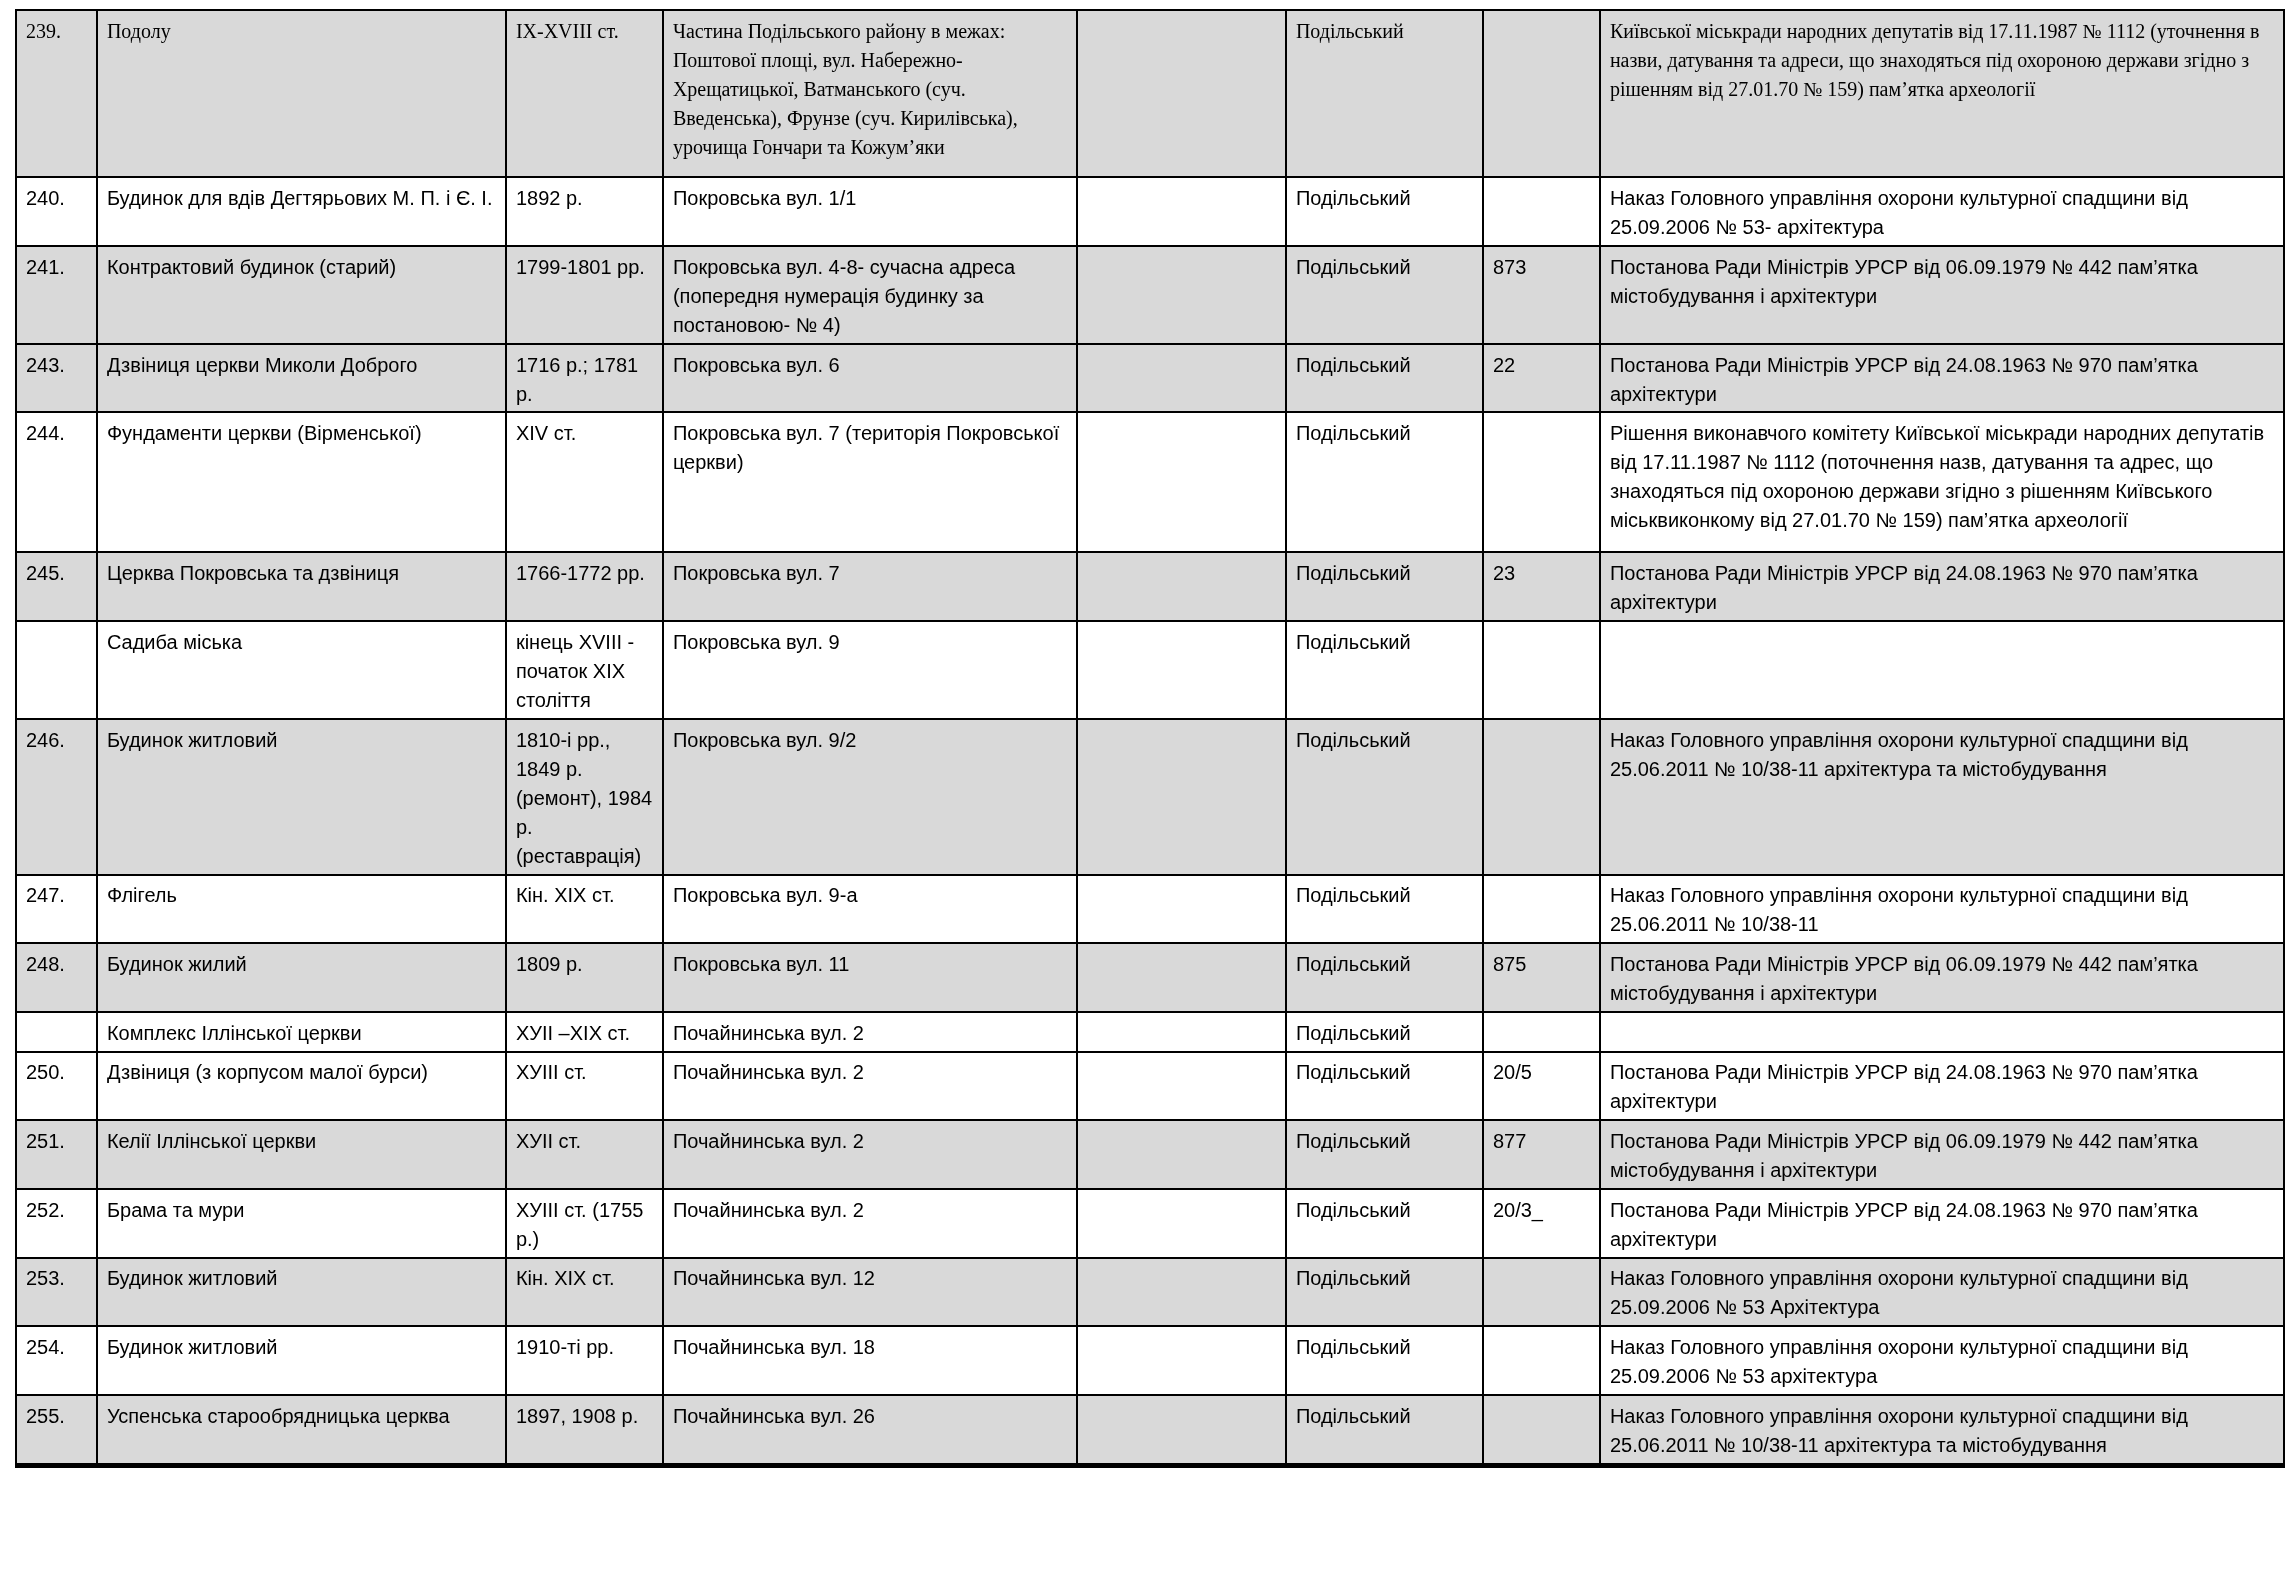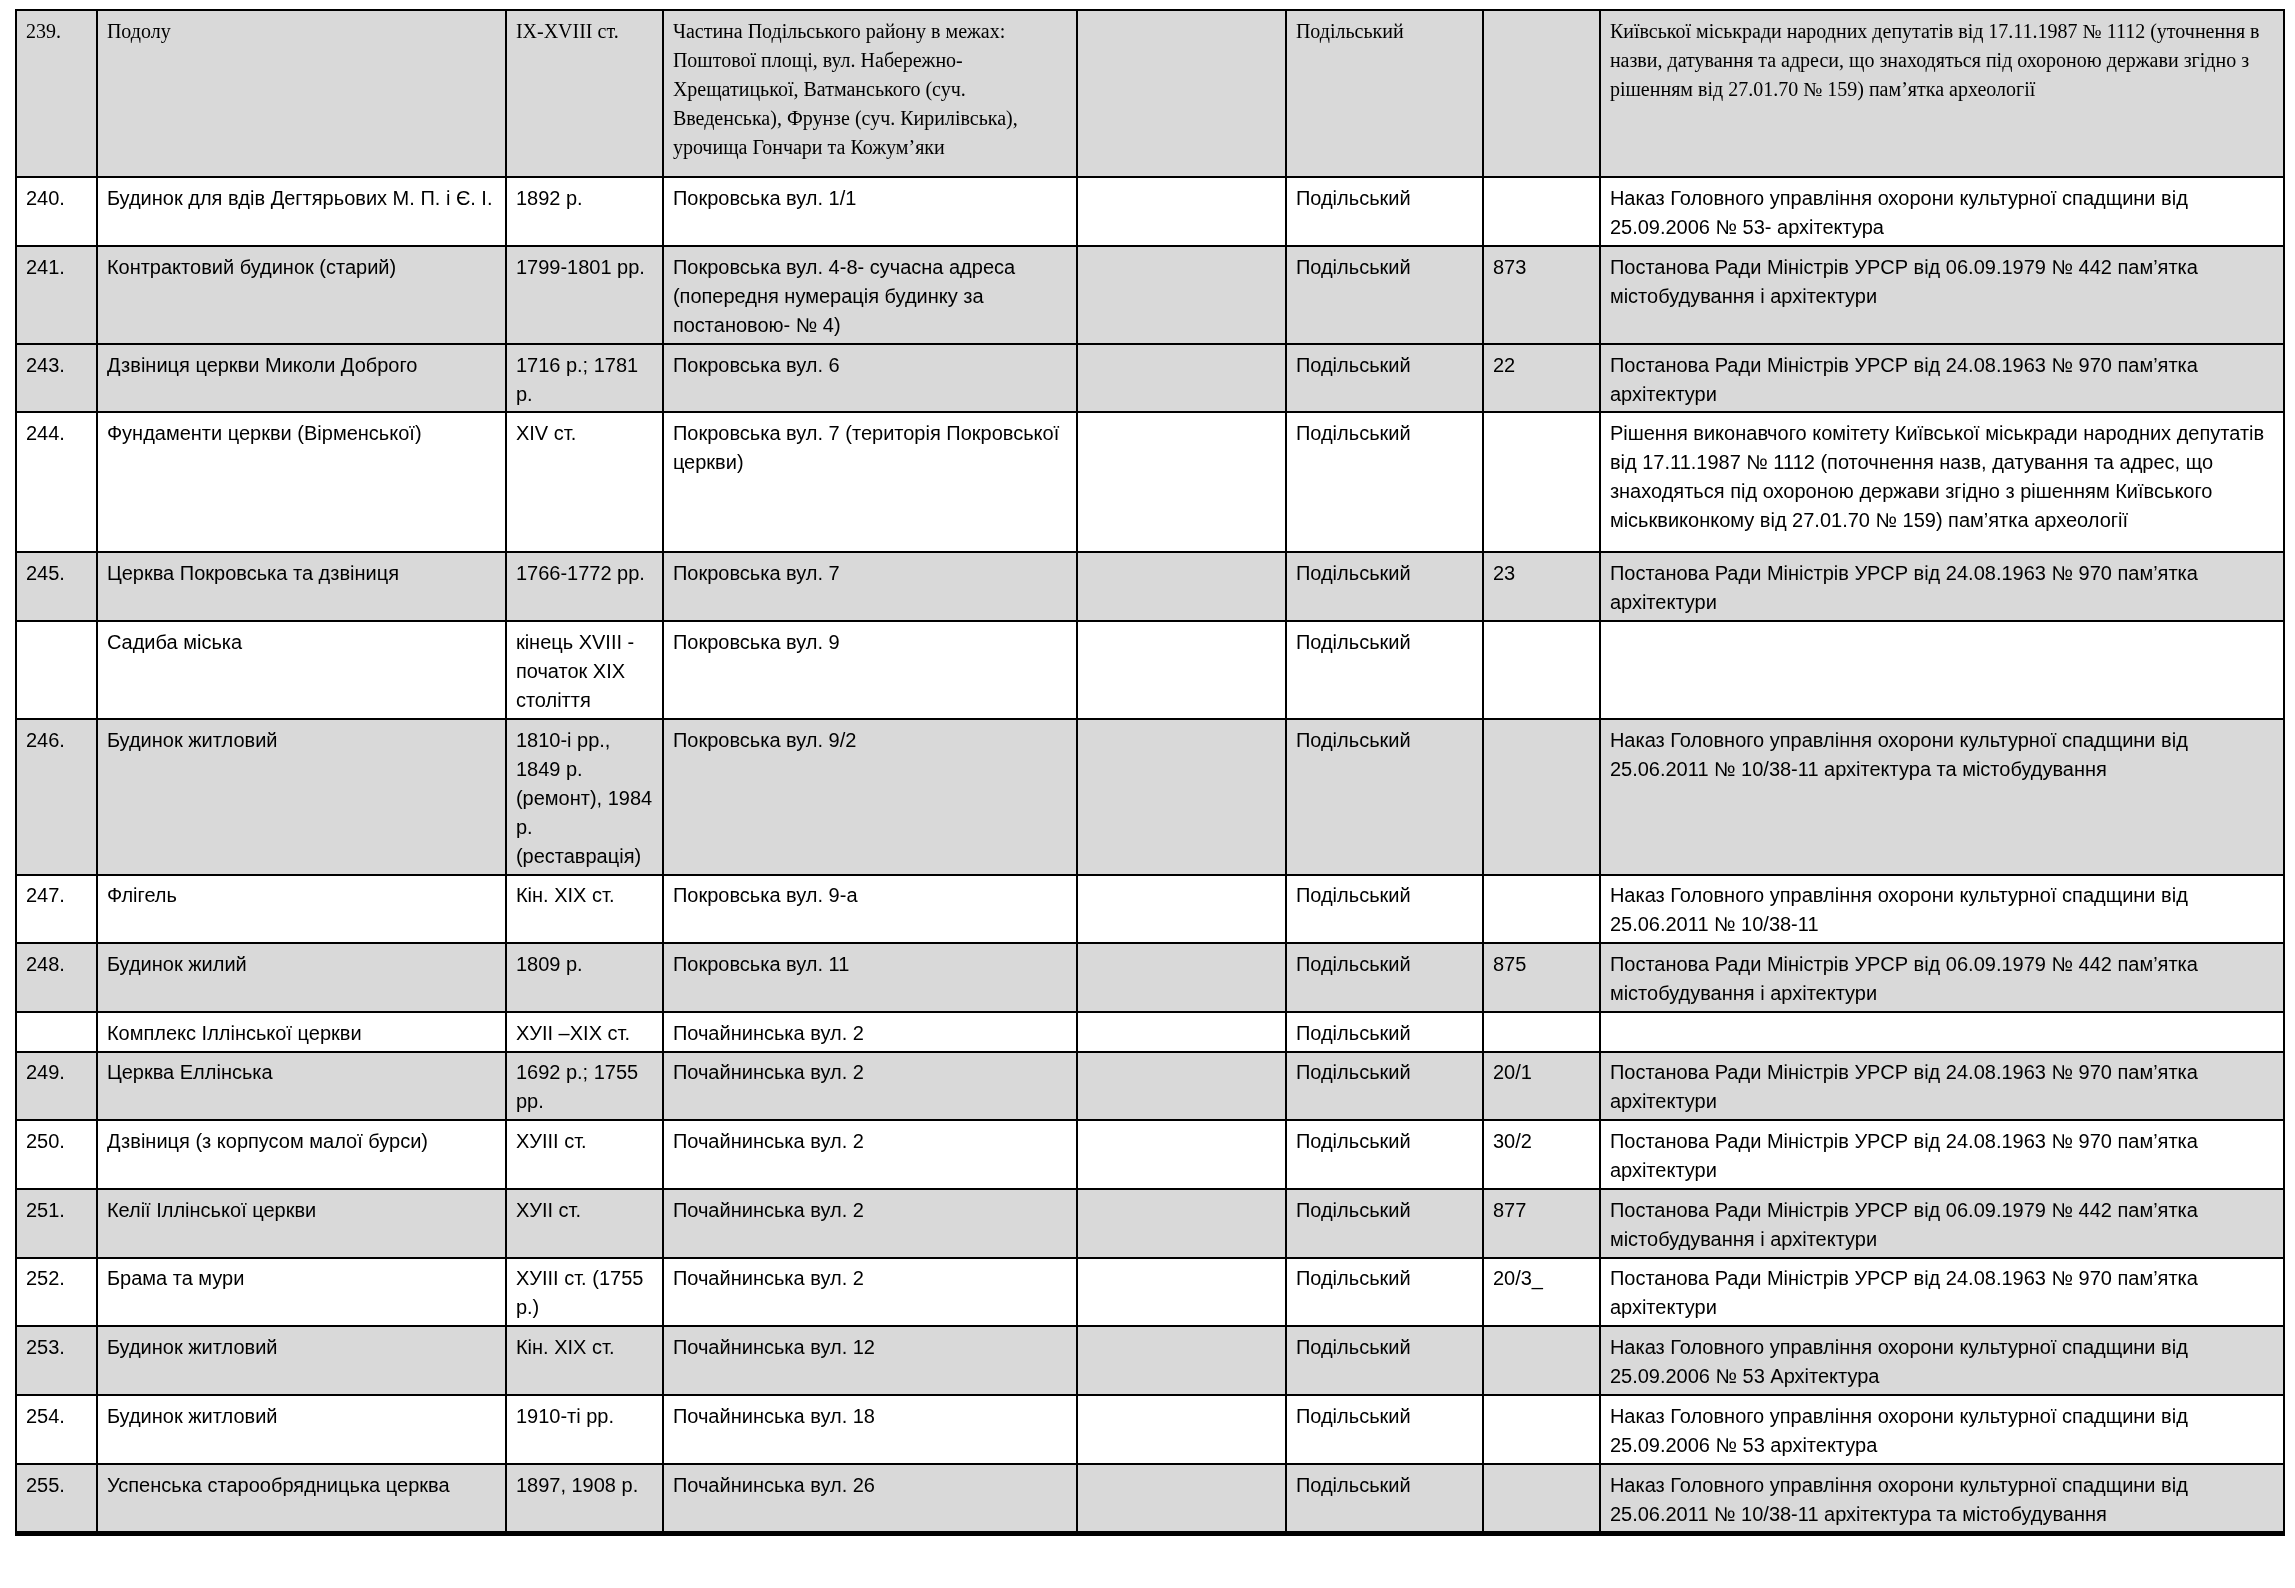--- a/index.html
+++ b/index.html
@@ -158,38 +158,28 @@
       <tr style="height: 30px;">
         <td class="col-num"></td>
         <td class="col-name">Комплекс Іллінської церкви</td>
         <td class="col-date">ХУІІ –ХІХ ст.</td>
         <td class="col-address">Почайнинська вул. 2</td>
         <td class="col-empty"></td>
         <td class="col-district">Подільський</td>
         <td class="col-reg"></td>
         <td class="col-doc"></td>
       </tr>
-      <tr class="shaded" style="height: 61px;">
-        <td class="col-num">249.</td>
-        <td class="col-name">Церква Еллінська</td>
-        <td class="col-date">1692 р.; 1755 рр.</td>
-        <td class="col-address">Почайнинська вул. 2</td>
-        <td class="col-empty"></td>
-        <td class="col-district">Подільський</td>
-        <td class="col-reg">20/1</td>
-        <td class="col-doc">Постанова Ради Міністрів УРСР від 24.08.1963 № 970 пам’ятка архітектури</td>
-      </tr>
       <tr style="height: 55px;">
         <td class="col-num">250.</td>
         <td class="col-name">Дзвіниця (з корпусом малої бурси)</td>
         <td class="col-date">ХУІІІ ст.</td>
         <td class="col-address">Почайнинська вул. 2</td>
         <td class="col-empty"></td>
         <td class="col-district">Подільський</td>
-        <td class="col-reg">30/2</td>
+        <td class="col-reg">20/5</td>
         <td class="col-doc">Постанова Ради Міністрів УРСР від 24.08.1963 № 970 пам’ятка архітектури</td>
       </tr>
       <tr class="shaded" style="height: 55px;">
         <td class="col-num">251.</td>
         <td class="col-name">Келії Іллінської церкви</td>
         <td class="col-date">ХУІІ ст.</td>
         <td class="col-address">Почайнинська вул. 2</td>
         <td class="col-empty"></td>
         <td class="col-district">Подільський</td>
         <td class="col-reg">877</td>

